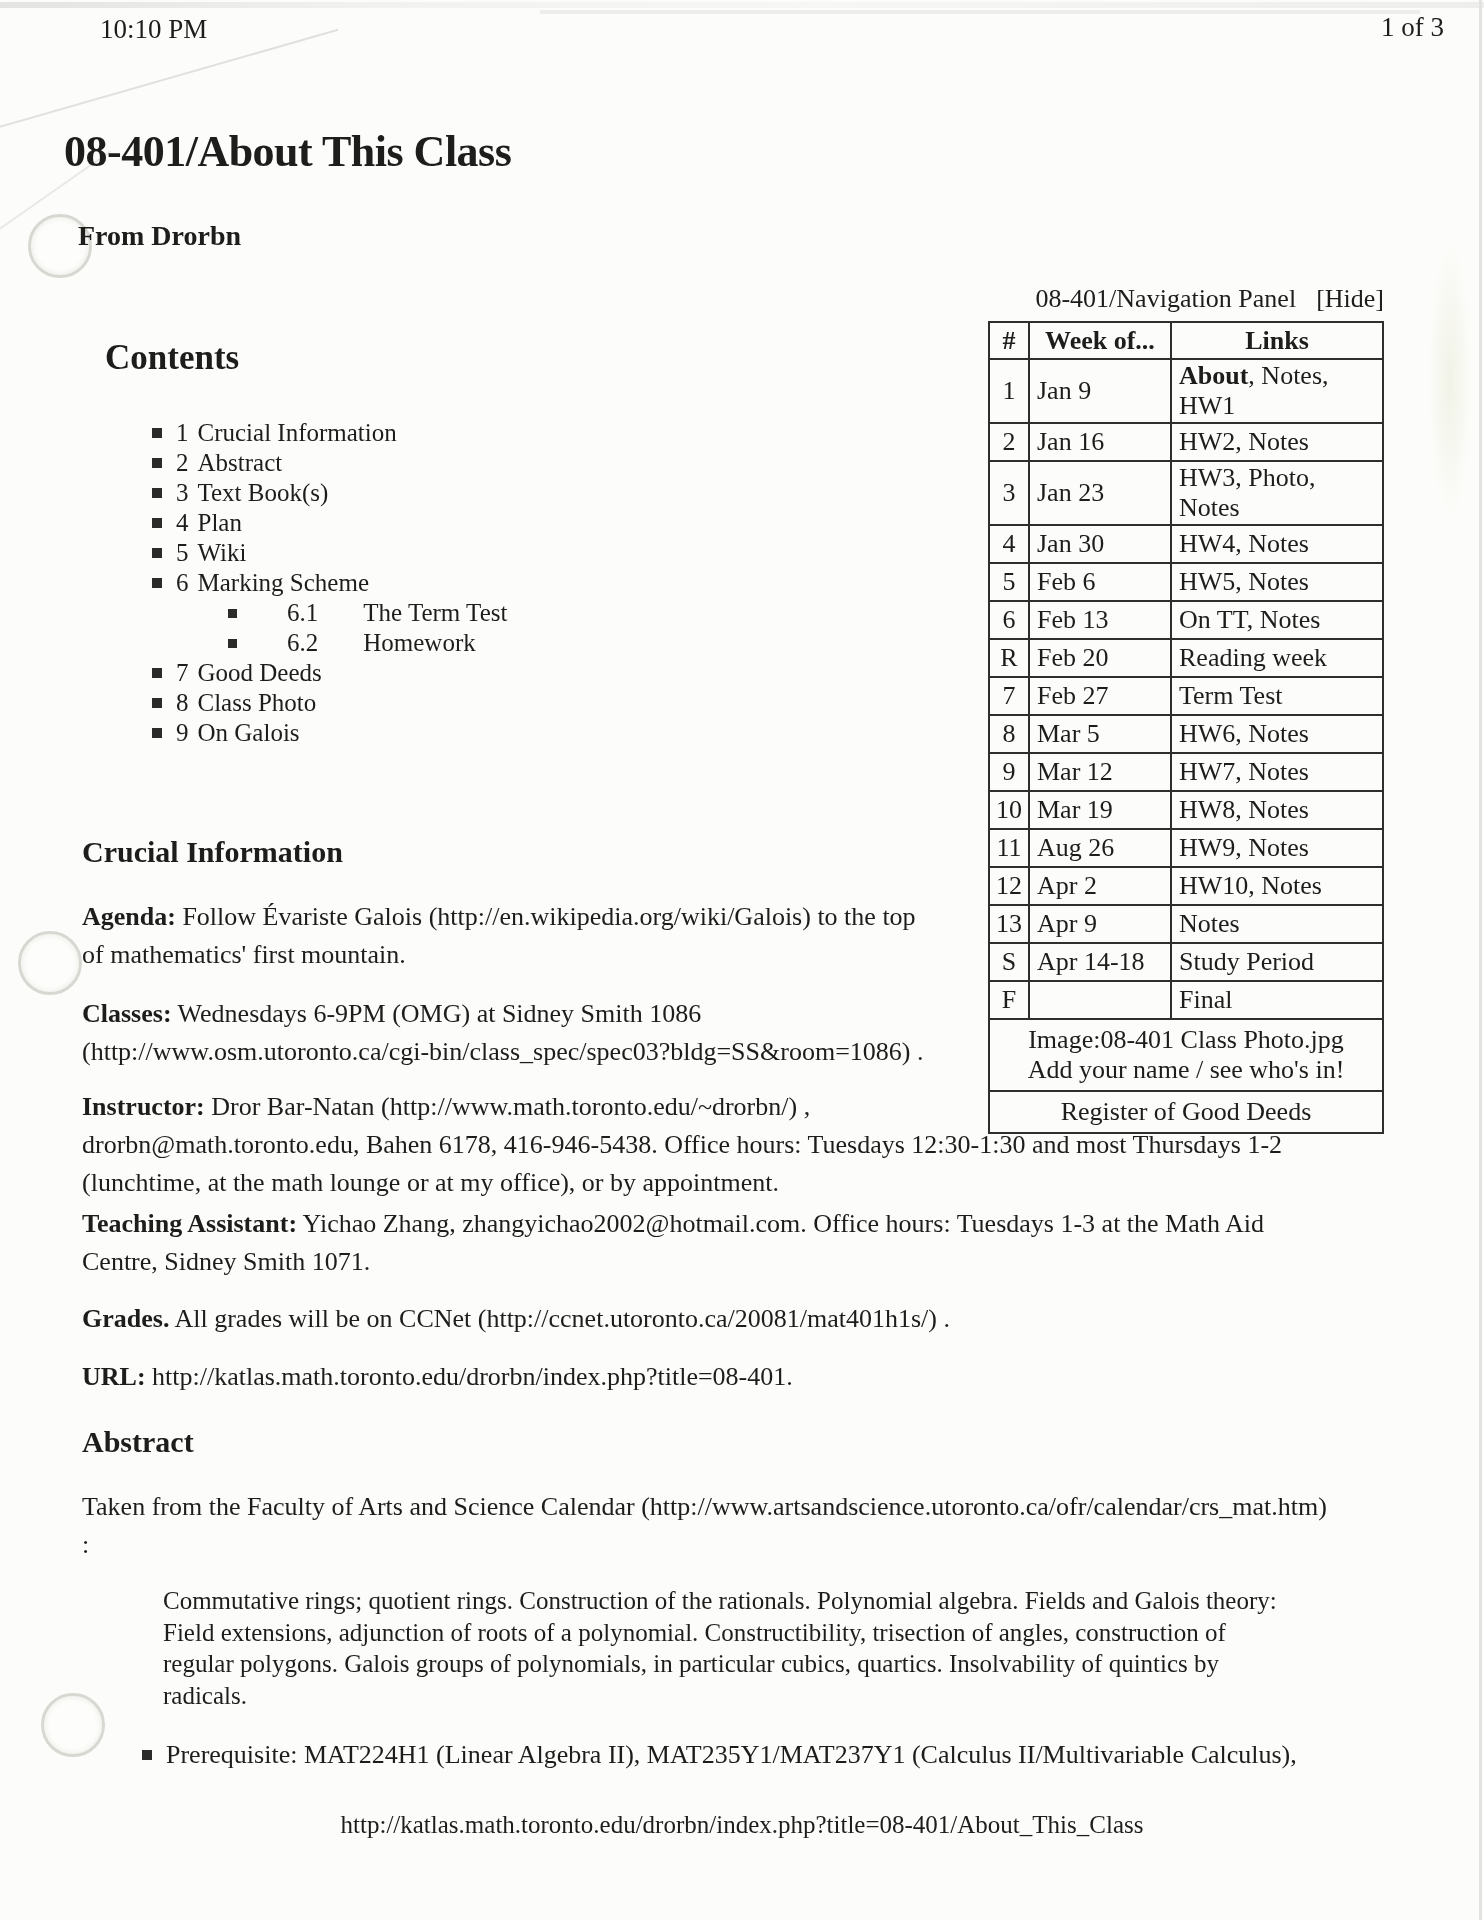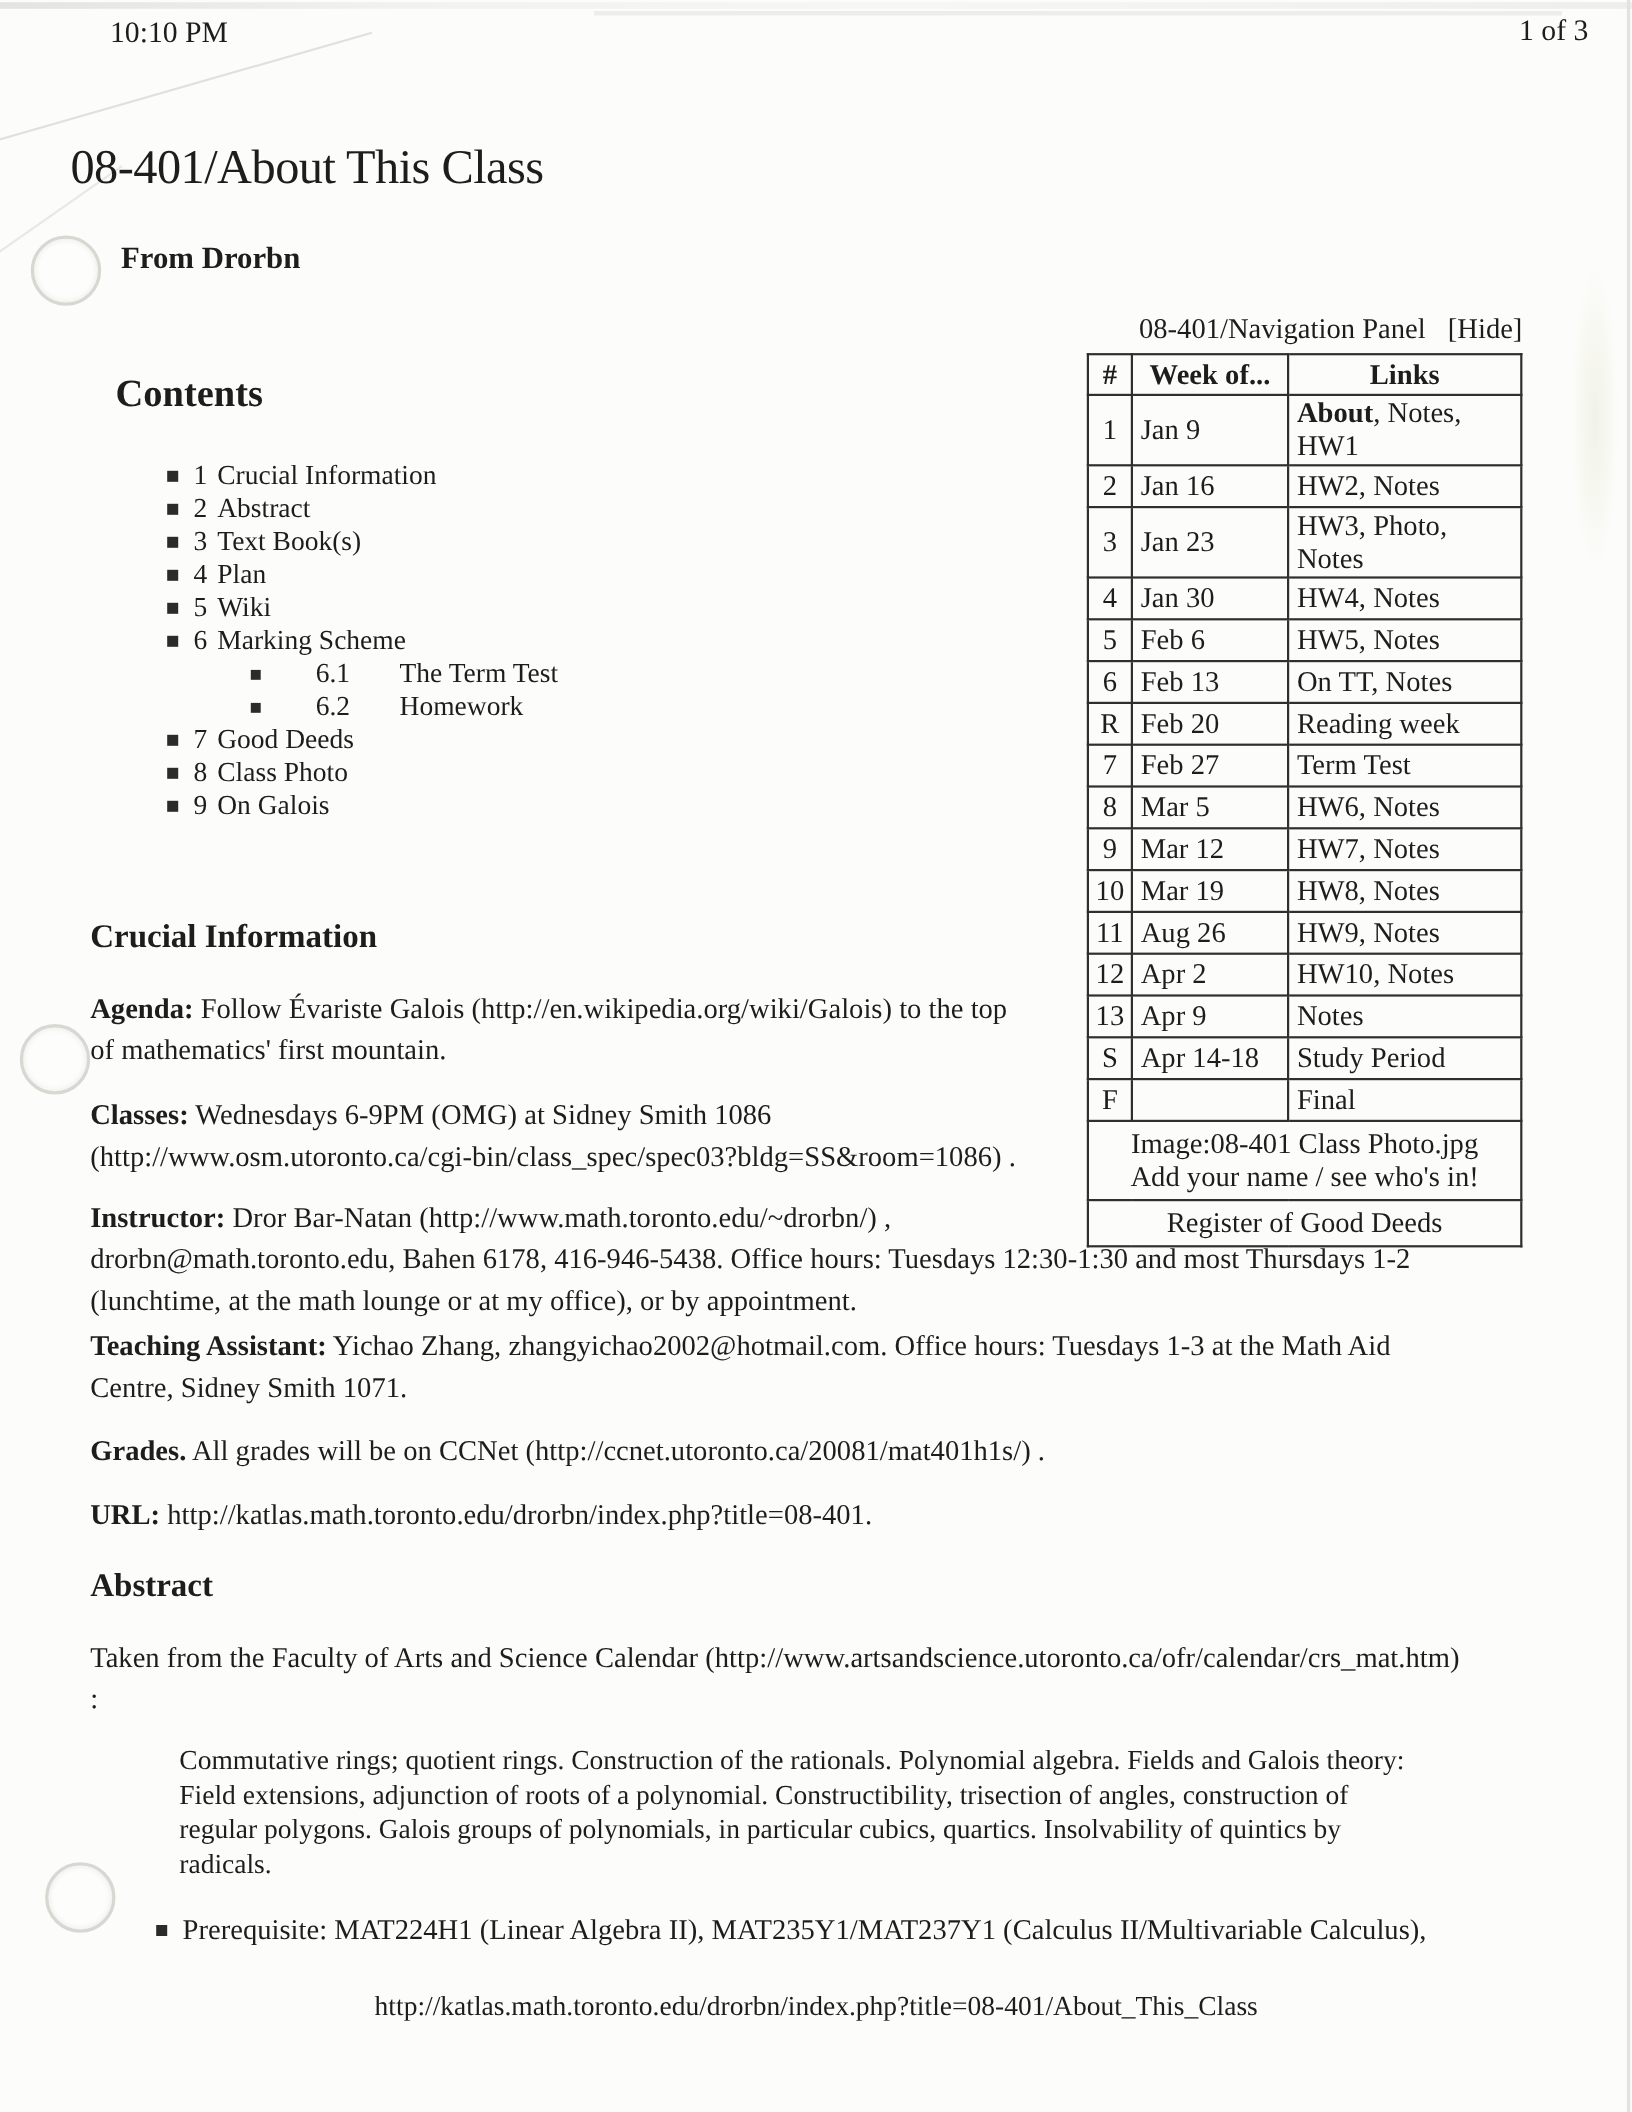--- a/index.html
+++ b/index.html
@@ -21,22 +21,22 @@
     background:radial-gradient(ellipse at center, rgba(228,230,206,.45), rgba(252,252,250,0) 70%);}
   .hole{position:absolute;width:58px;height:58px;border-radius:50%;
     background:#fdfdfb;border:3px solid #d8d8d2;box-shadow:inset 0 0 6px #e8e8e4;}
   .hole1{left:28px;top:214px;}
   .hole2{left:18px;top:931px;}
   .hole3{left:41px;top:1693px;}
   
   .print-time{position:absolute;left:100px;top:14px;font-size:27px;}
   .page-num{position:absolute;right:40px;top:12px;font-size:27px;}
   
-  .doc-title{position:absolute;left:64px;top:126px;font-size:44px;font-weight:normal;letter-spacing:-0.5px;}
-  .byline{position:absolute;left:78px;top:220px;font-size:28px;font-weight:bold;margin-left:32px;}
+  .doc-title{position:absolute;left:64px;top:126px;font-size:44px;font-weight:bold;letter-spacing:-0.5px;}
+  .byline{position:absolute;left:78px;top:220px;font-size:28px;font-weight:bold;}
   
   .contents-heading{position:absolute;left:105px;top:338px;font-size:35px;font-weight:bold;}
   .toc{position:absolute;left:152px;top:418px;font-size:25px;}
   .toc-item{display:flex;align-items:center;height:30px;cursor:default;}
   .toc-item.lvl2{margin-left:76px;gap:36px;}
   .sq{width:10px;height:10px;background:#2b2b29;margin-right:14px;flex:0 0 auto;}
   .toc-item.lvl2 .sq{width:9px;height:9px;}
   .toc-num{margin-right:9px;}
   
   .sec-heading{position:absolute;font-size:30px;font-weight:bold;}

